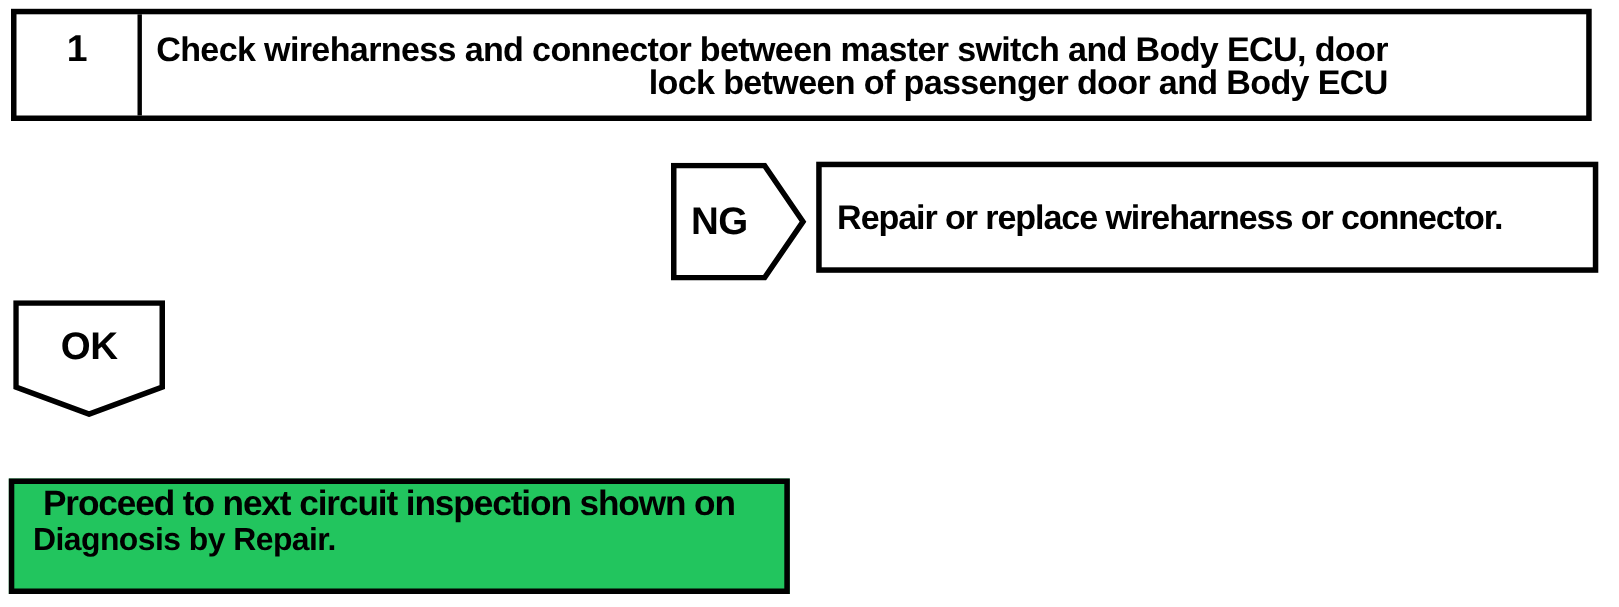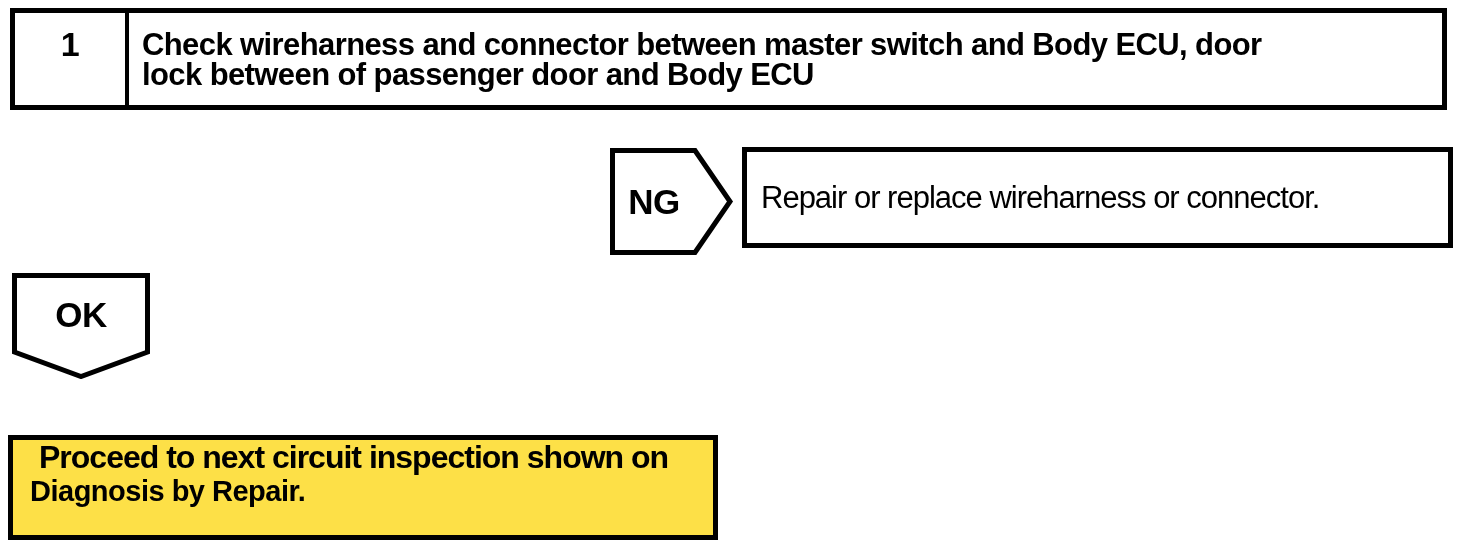--- a/index.html
+++ b/index.html
@@ -40,20 +40,21 @@
     font-weight: bold;
     letter-spacing: -0.5px;
   }
   .step-text {
     padding: 17px 18px 0 13px;
     font-size: 31px;
     font-weight: bold;
     line-height: 30px;
     letter-spacing: -0.6px;
     white-space: nowrap;
+    text-align: right;
   }
 
   
   .ng-shape {
     position: absolute;
     left: 610px;
     top: 148px;
     width: 124px;
     height: 107px;
   }
@@ -86,21 +87,21 @@
     left: 742px;
     top: 147px;
     width: 711px;
     height: 101px;
     border: 5px solid #000000;
     box-sizing: border-box;
     display: flex;
     align-items: center;
     padding-left: 14px;
     font-size: 31px;
-    font-weight: normal;
+    font-weight: bold;
     letter-spacing: -1px;
     background: #ffffff;
     white-space: nowrap;
   }
 
   
   .ok-shape {
     position: absolute;
     left: 12px;
     top: 273px;
@@ -120,21 +121,21 @@
 
   
   .proceed-box {
     position: absolute;
     left: 8px;
     top: 435px;
     width: 710px;
     height: 105px;
     border: 5px solid #000000;
     box-sizing: border-box;
-    background: #fde047;
+    background: #22c55e;
     padding-top: 0px;
     font-weight: bold;
     white-space: nowrap;
   }
   .proceed-line1 {
     font-size: 32px;
     line-height: 34px;
     letter-spacing: -1px;
     padding-left: 26px;
   }

